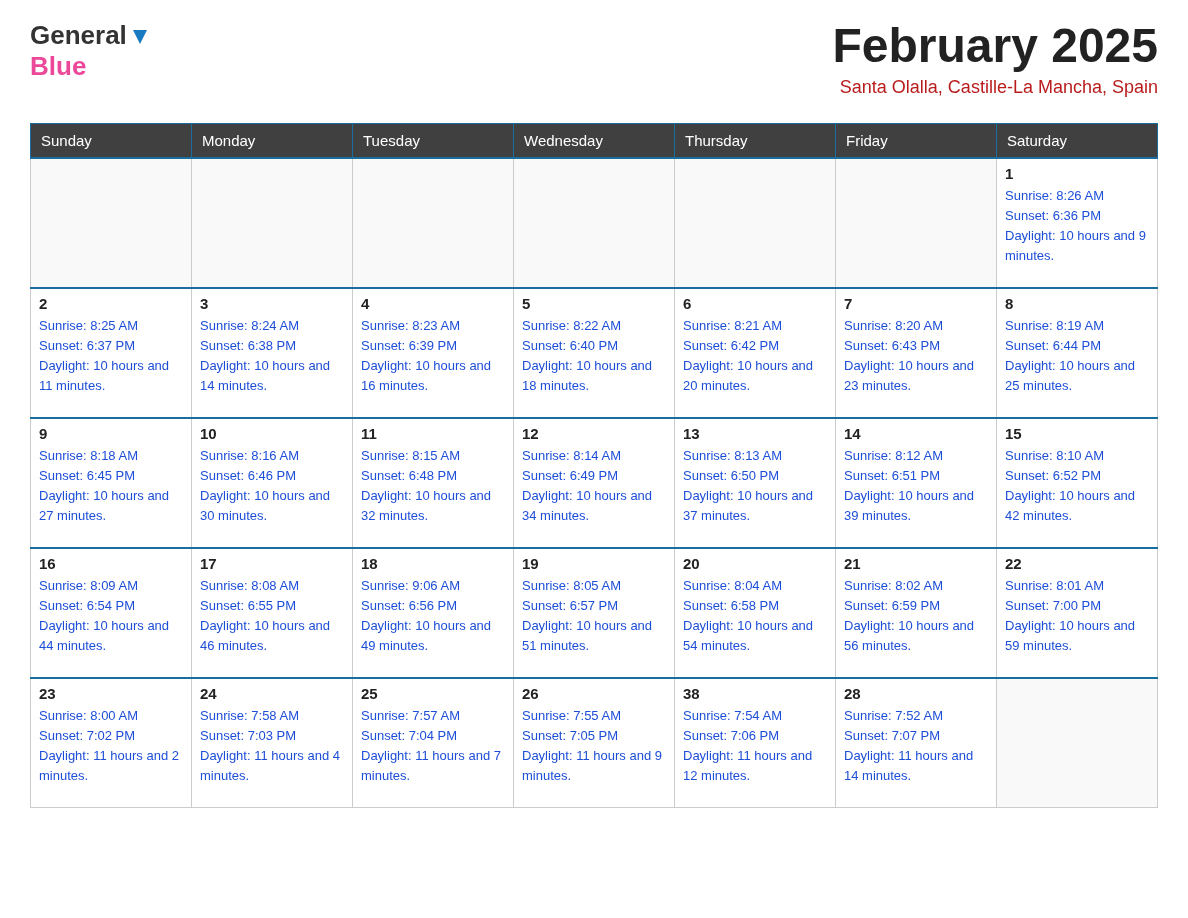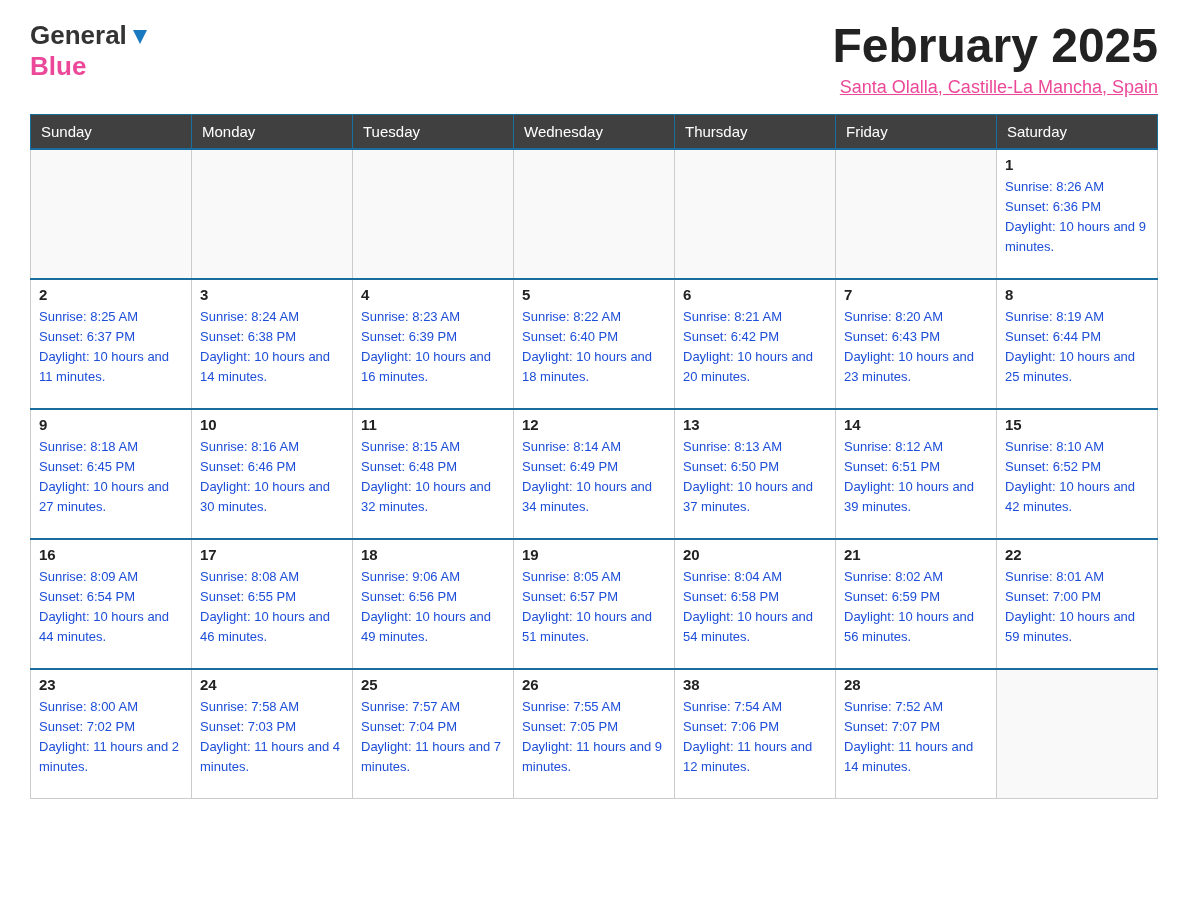--- a/index.html
+++ b/index.html
@@ -7,21 +7,21 @@
       font-family: Arial, sans-serif;
       background: #fff;
       width: 1188px;
       min-height: 918px;
       padding: 20px 30px;
     }
     .header {
       display: flex;
       justify-content: space-between;
       align-items: flex-start;
-      margin-bottom: 16px;
+      margin-bottom: 25px;
     }
     .logo {
       display: flex;
       flex-direction: column;
       font-size: 22px;
       font-weight: bold;
     }
     .logo-line1 {
       display: flex;
       align-items: center;
@@ -30,23 +30,22 @@
       text-align: right;
     }
     .month-title {
       font-size: 48px;
       font-weight: bold;
       color: #222;
       line-height: 1.1;
     }
     .location {
       font-size: 18px;
-      color: #ec4899;
+      color: #b91c1c;
       margin-top: 4px;
-      text-decoration: underline;
     }
     table {
       width: 100%;
       border-collapse: collapse;
       margin-top: 10px;
     }
     thead th {
       background: #404040;
       color: #fff;
       font-size: 15px;

